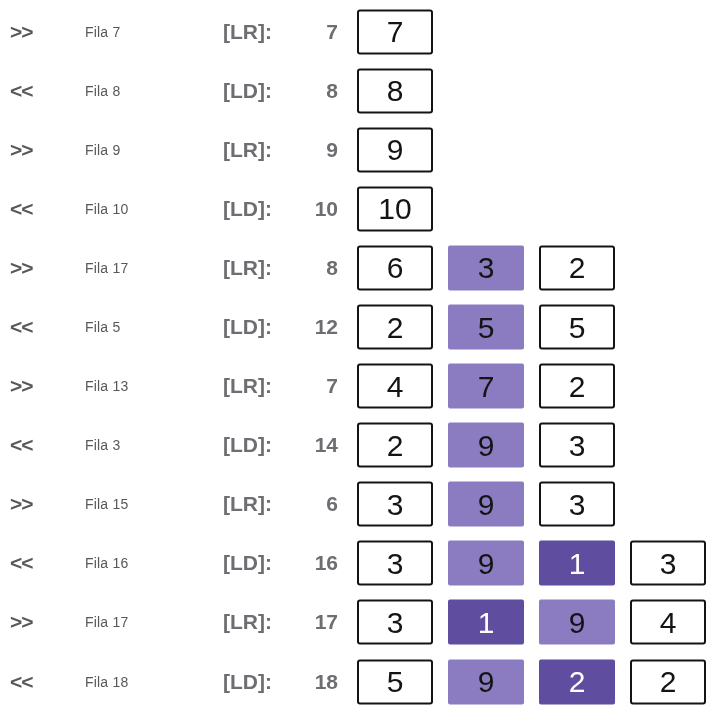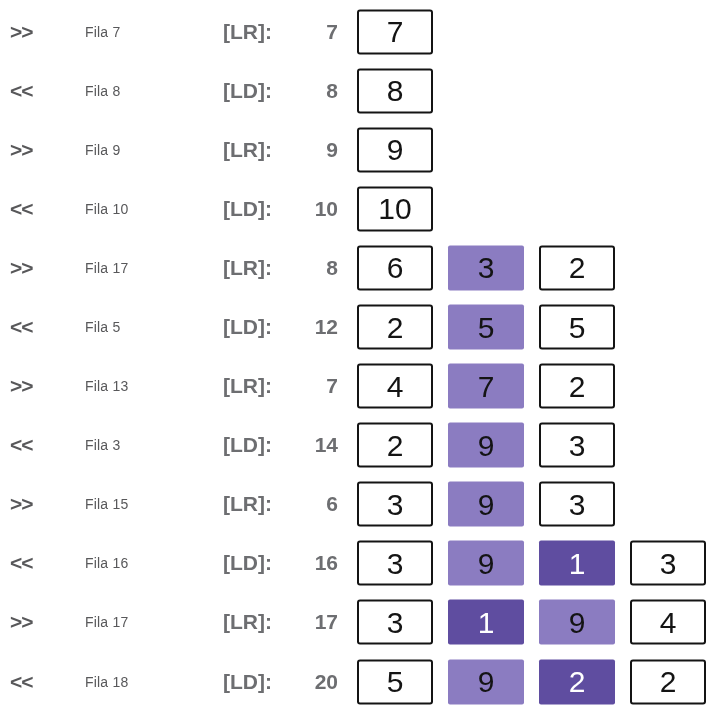--- a/index.html
+++ b/index.html
@@ -195,21 +195,21 @@
         <div class="cell plain">3</div>
         <div class="cell dark">1</div>
         <div class="cell light">9</div>
         <div class="cell plain">4</div>
       </div>
   </div>
     <div class="row">
     <span class="abs direction">&lt;&lt;</span>
     <span class="abs fila-label">Fila 18</span>
     <span class="abs row-tag">[LD]:</span>
-    <span class="abs row-number">20</span>
+    <span class="abs row-number">18</span>
     <div class="abs cells">
         <div class="cell plain">5</div>
         <div class="cell light">9</div>
         <div class="cell dark">2</div>
         <div class="cell plain">2</div>
       </div>
   </div>
   </div>
 
 </body></html>

